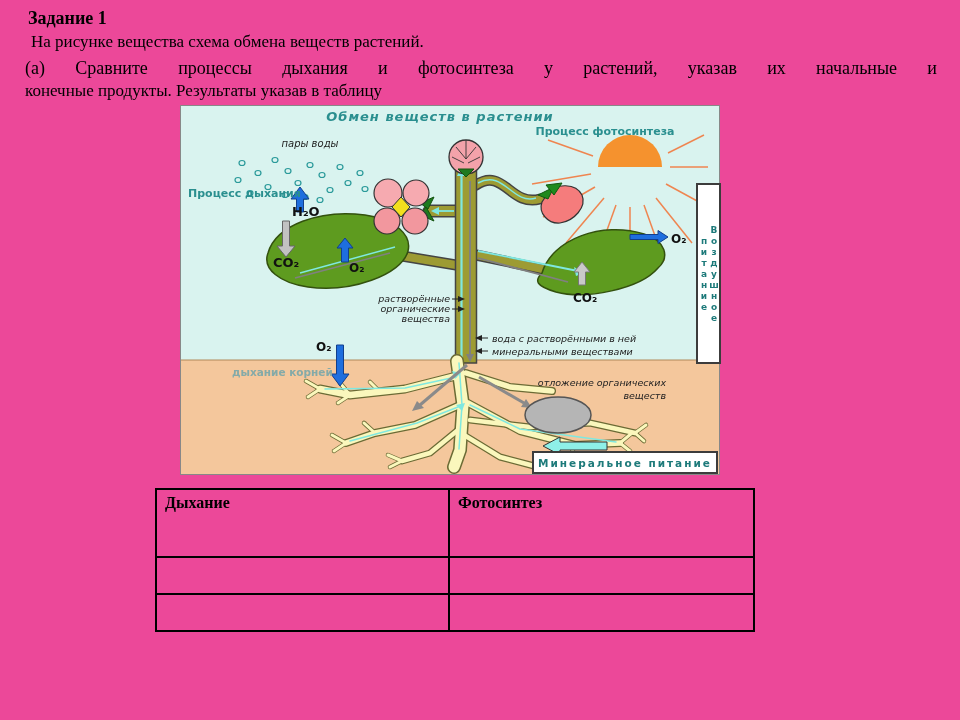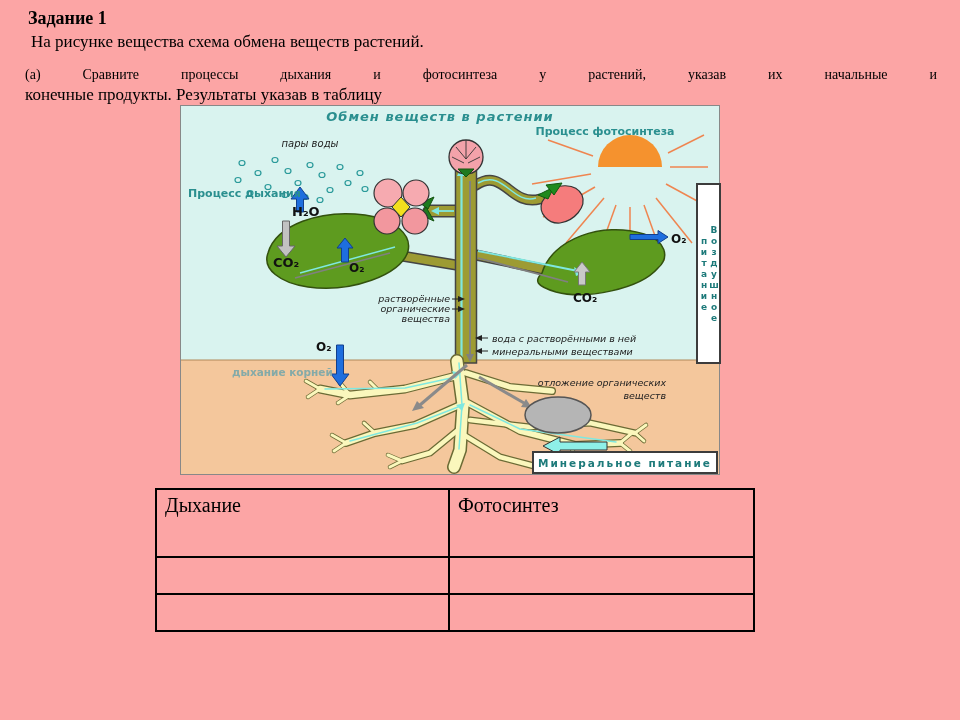--- a/index.html
+++ b/index.html
@@ -1,22 +1,22 @@
 <!DOCTYPE html>
 <html><head>
 <meta charset="utf-8">
 <style>
   html,body{margin:0;padding:0;}
-  .page{position:relative;width:960px;height:720px;background:#fca5a5;overflow:hidden;
+  .page{position:relative;width:960px;height:720px;background:#ec4899;overflow:hidden;
         font-family:"Liberation Serif",serif;color:#000;}
   
   .task{position:absolute;left:25px;top:8px;width:912px;}
   .task-title{font-weight:bold;font-size:18px;margin-left:3px;}
   .task-intro{font-size:17px;margin-top:3px;margin-left:6px;}
-  .task-instr1{font-size:14px;margin-top:15px;text-align:justify;text-align-last:justify;}
+  .task-instr1{font-size:18px;margin-top:6px;text-align:justify;text-align-last:justify;}
   .task-instr2{font-size:17px;margin-top:2px;}
   
   .diagram{position:absolute;left:180px;top:105px;width:540px;height:370px;}
   .diagram svg{display:block;}
   .air-box{position:absolute;left:516px;top:78px;width:21px;height:176px;background:#fff;
            border:2px solid #3c3c3c;writing-mode:vertical-rl;text-orientation:upright;
            font-family:"DejaVu Sans",sans-serif;font-weight:bold;font-size:9px;color:#1d7a7a;
            letter-spacing:1px;text-align:center;overflow:hidden;padding-top:1px;}
   .t-title{font-family:"DejaVu Sans",sans-serif;font-style:italic;font-weight:bold;
            font-size:13px;fill:#2a8f8f;letter-spacing:1px;}
@@ -24,21 +24,21 @@
   .t-label{font-family:"DejaVu Sans",sans-serif;font-style:italic;font-size:9.5px;fill:#222;}
   .t-chem{font-family:"DejaVu Sans",sans-serif;font-weight:bold;font-size:13px;fill:#111;}
   .t-chem-s{font-family:"DejaVu Sans",sans-serif;font-weight:bold;font-size:12px;fill:#111;}
   .t-root{font-family:"DejaVu Sans",sans-serif;font-weight:bold;font-size:10.5px;fill:#84aaa8;}
   .t-mineral{font-family:"DejaVu Sans",sans-serif;font-weight:bold;font-size:10.5px;
              fill:#1d7a7a;letter-spacing:2px;}
   
   .answer-table{position:absolute;left:155px;top:488px;border-collapse:collapse;}
   .answer-table th,.answer-table td{border:2px solid #000;padding:4px 8px;vertical-align:top;
       text-align:left;font-family:"Liberation Serif",serif;}
-  .answer-table th{font-size:20px;font-weight:normal;height:58px;}
+  .answer-table th{font-size:16px;font-weight:bold;height:58px;}
   .answer-table td{height:27px;}
   .col-a{width:275px;} .col-b{width:287px;}
 </style>
 </head>
 <body>
 
 <div class="page">
 
   <div class="task">
     <div class="task-title">Задание 1</div>

